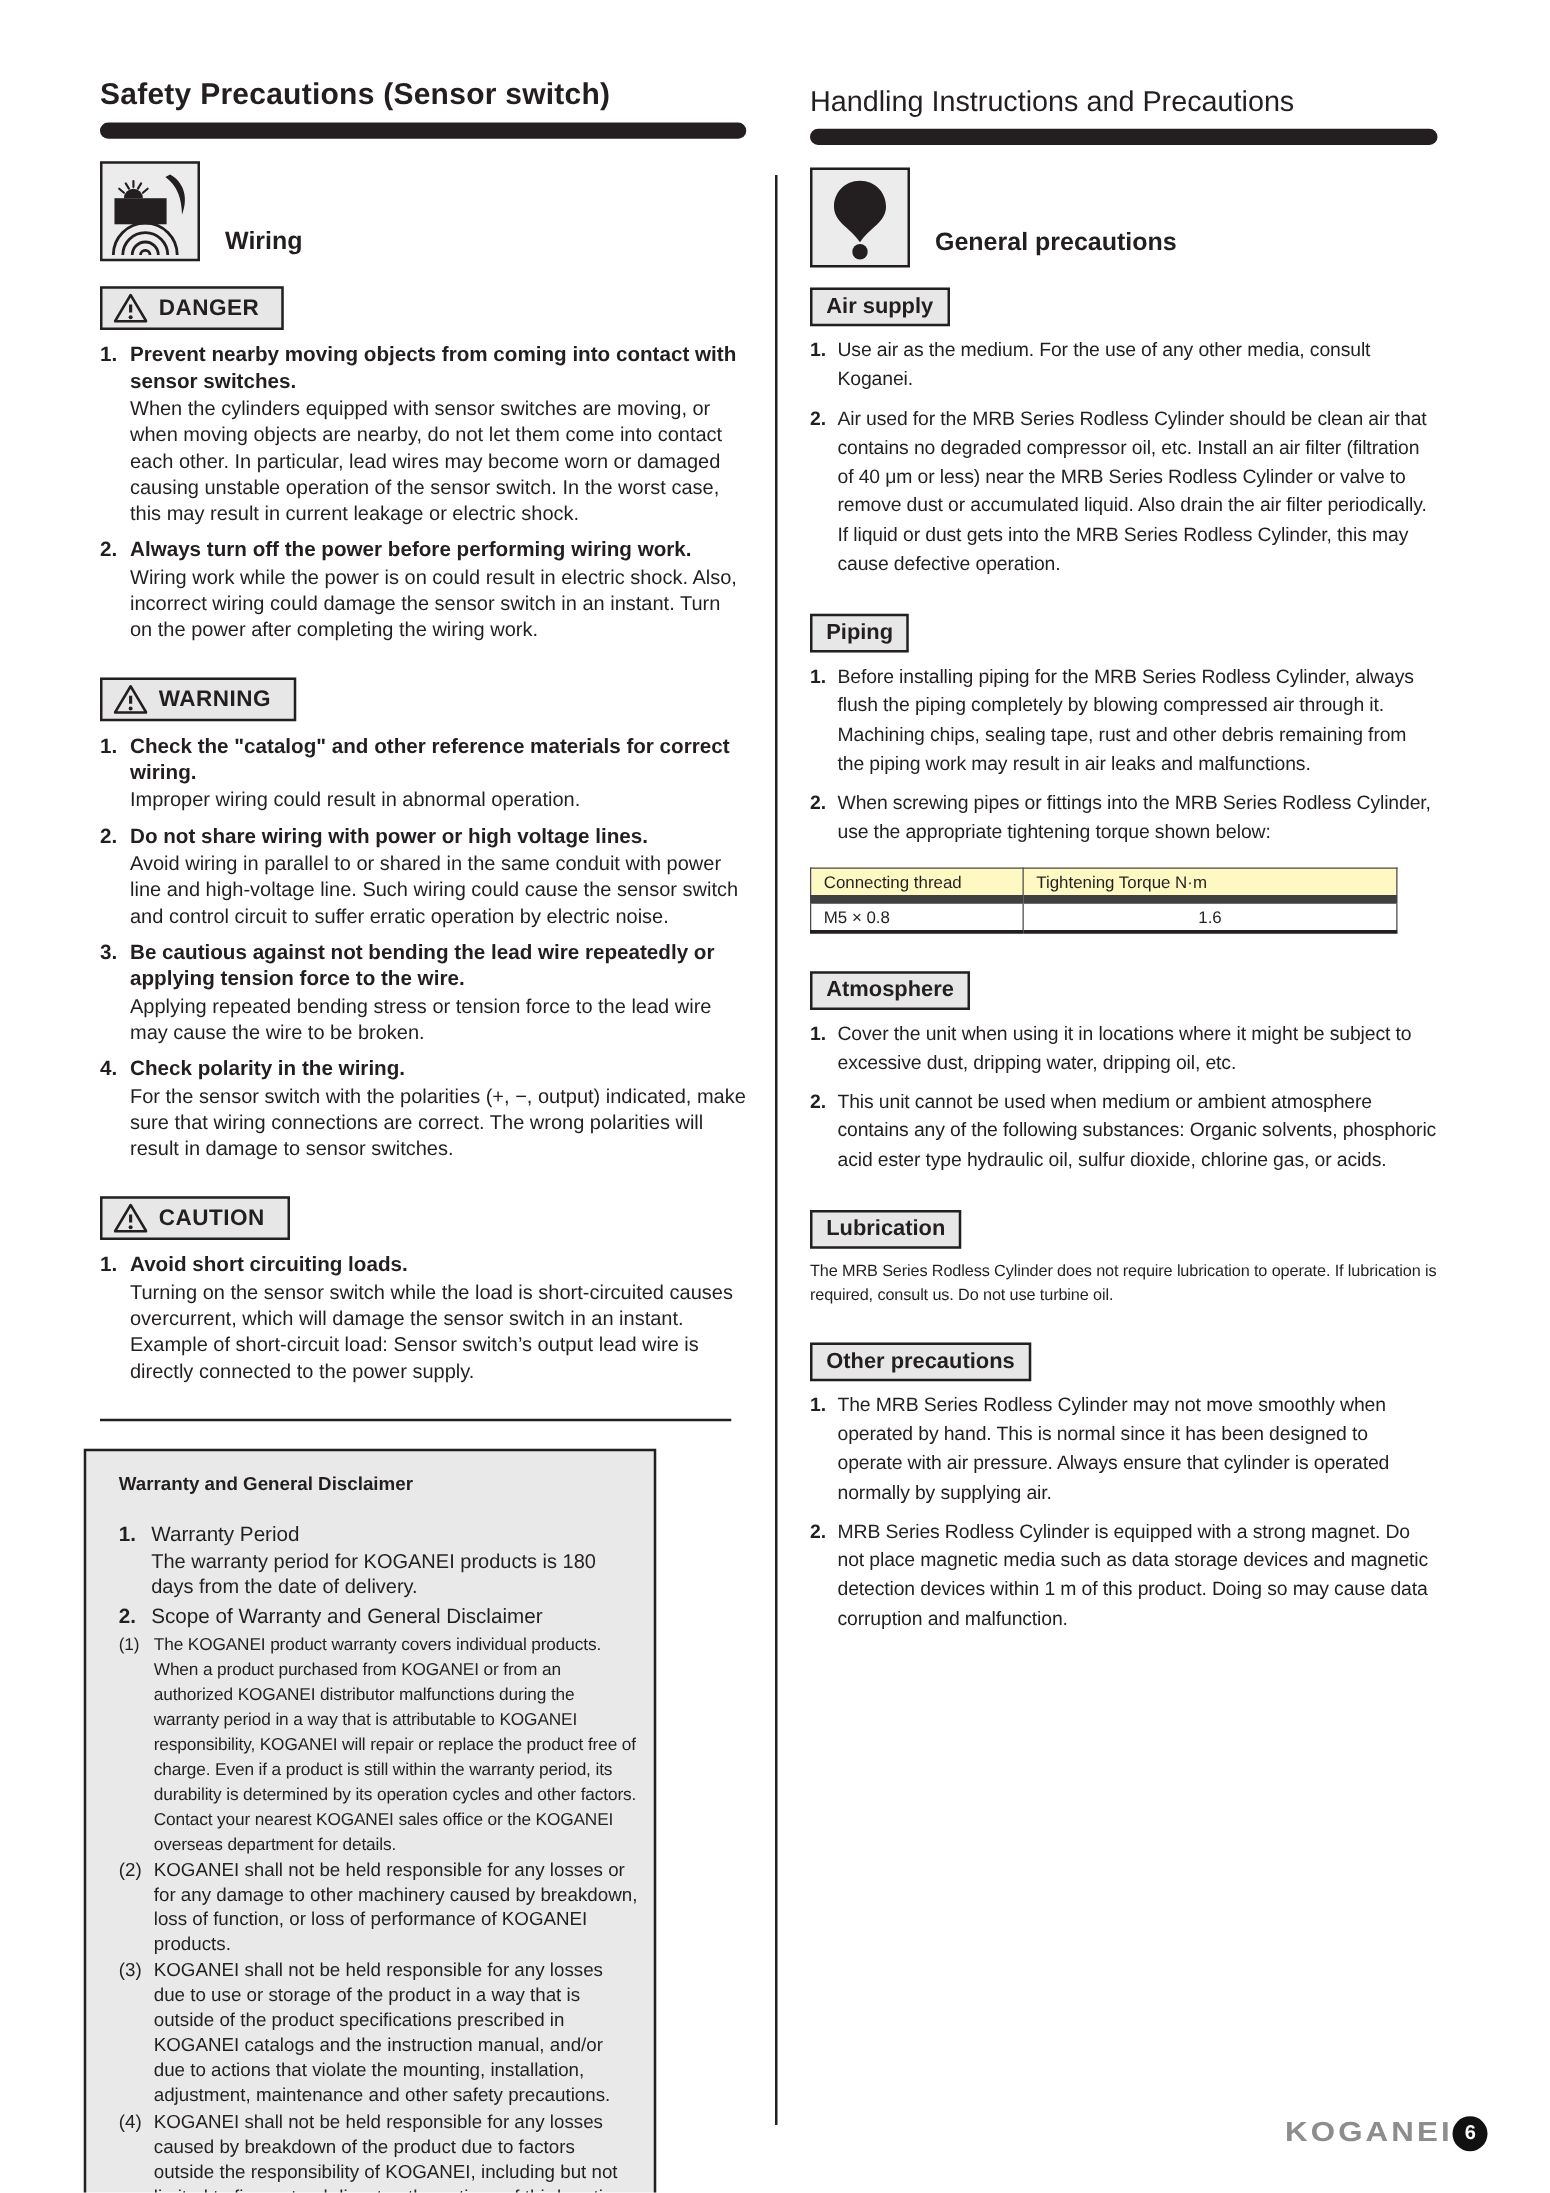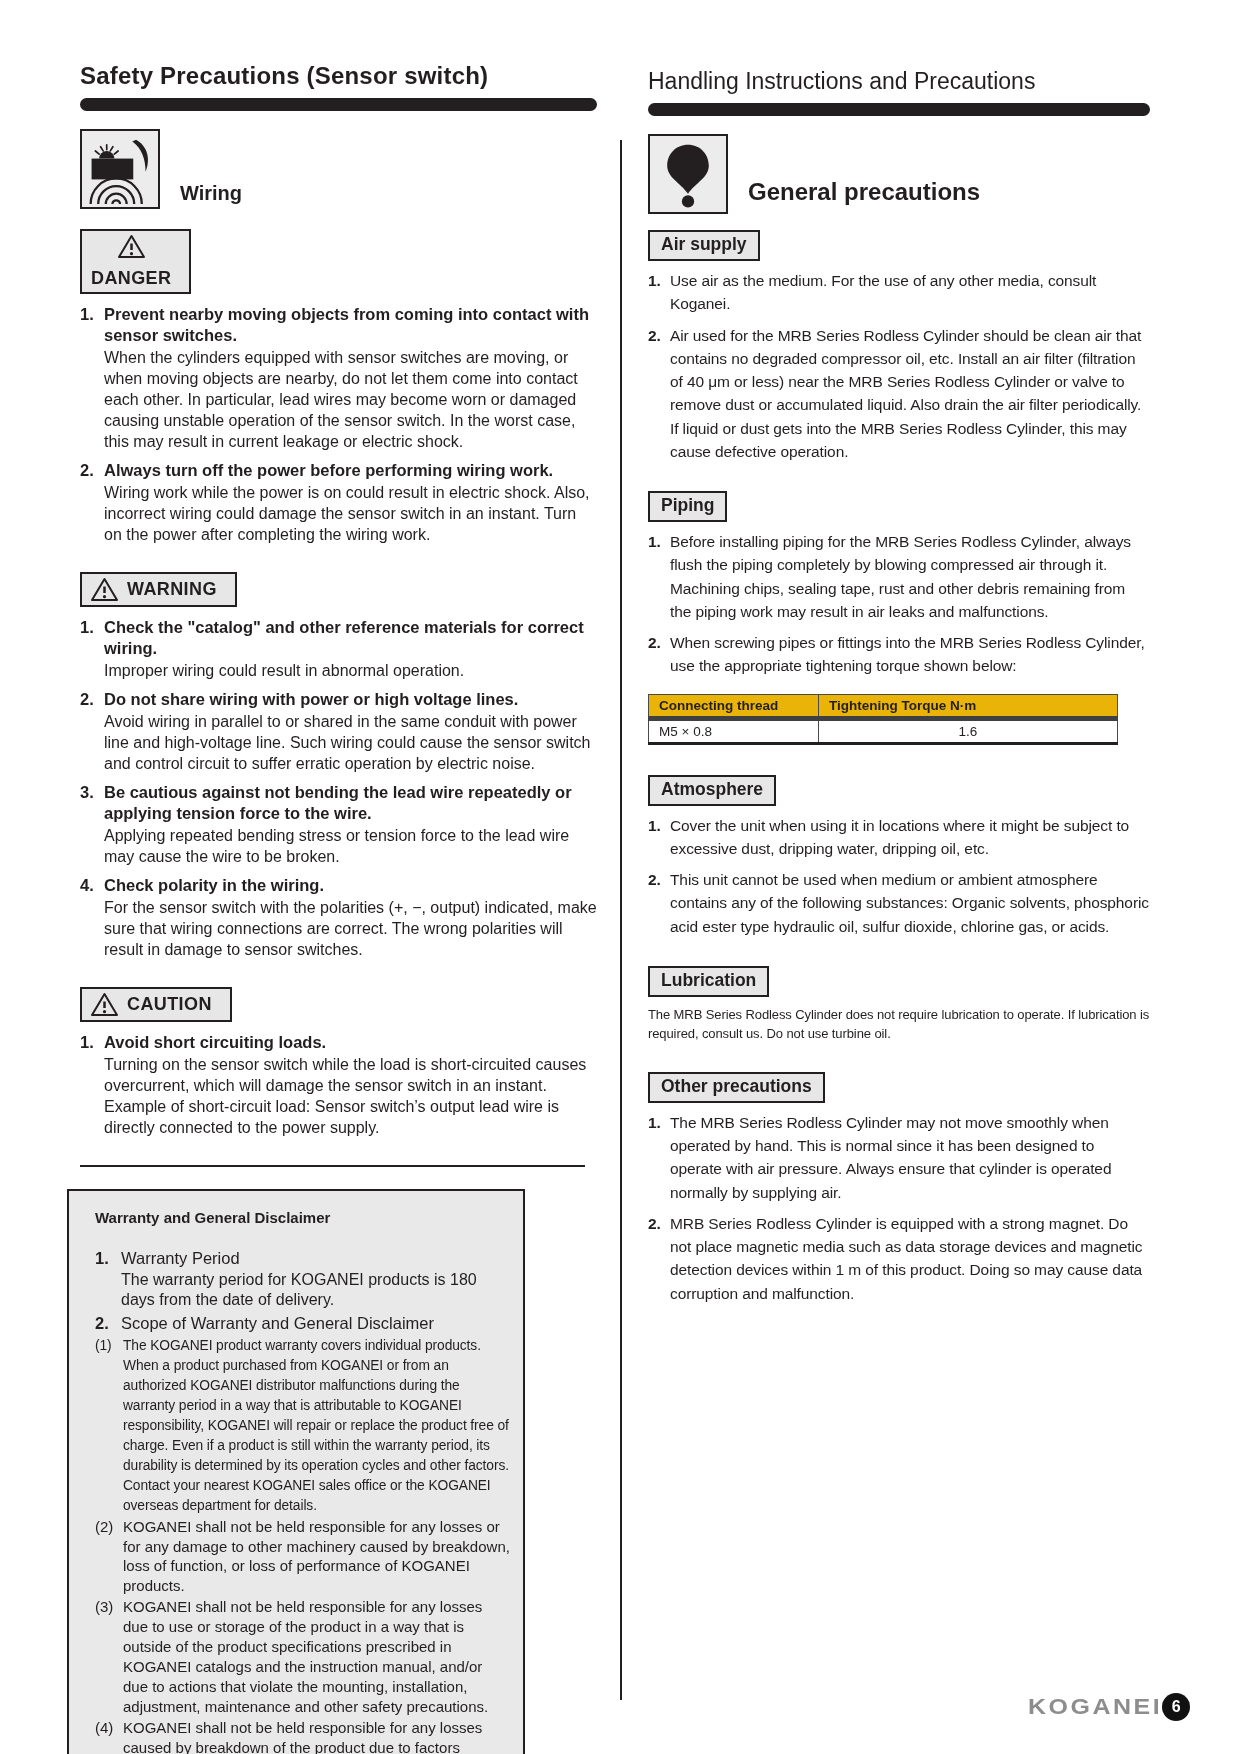--- a/index.html
+++ b/index.html
@@ -15,21 +15,21 @@
   
   .page-title { font-size:24px; font-weight:bold; letter-spacing:.2px; }
   .title-bar  { height:13px; background:#231f20; border-radius:7px; margin-top:8px; }
 
   .icon-row { display:flex; align-items:flex-end; gap:20px; margin-top:18px; }
   .pictobox { width:80px; height:80px; background:#ececec; border:2px solid #231f20; display:flex; align-items:center; justify-content:center; flex:0 0 auto; }
   .picto-label { font-size:20px; font-weight:bold; padding-bottom:4px; }
 
   
   .alert-box { display:inline-flex; align-items:center; gap:9px; border:2px solid #231f20; background:#e7e7e7; padding:3px 18px 3px 9px; margin-top:26px; }
-  .alert-box.first { margin-top:20px;flex-direction:column; }
+  .alert-box.first { margin-top:20px; }
   .alert-label { font-size:18px; font-weight:bold; letter-spacing:.4px; }
 
   
   .litem { display:flex; margin-top:7px; }
   .litem .num { flex:0 0 24px; font-weight:bold; font-size:16.5px; line-height:1.28; }
   .litem .itxt { flex:1; }
   .litem .head { font-weight:bold; font-size:16.5px; line-height:1.28; }
   .litem .body { font-size:16px; line-height:1.31; margin-top:2px; white-space:pre-line; }
   .group { margin-top:10px; }
 
@@ -44,31 +44,31 @@
   .w-item .head { font-size:16.5px; line-height:1.3; }
   .w-item .body { font-size:16px; line-height:1.3; white-space:pre-line; }
   .clauses { margin-top:1px; }
   .clause { display:flex; margin-top:1px; font-size:15px; line-height:1.33; }
   .clause .num { flex:0 0 28px; }
   .clause .body { flex:1; white-space:pre-line; }
   .clauses .clause:first-child { font-size:13.8px; letter-spacing:-.1px; line-height:1.45; }
 
   
   .r-title { font-size:23px; font-weight:normal; }
-  .gen-label { font-size:24px; font-weight:bold; padding-bottom:8px; }
+  .gen-label { font-size:20px; font-weight:bold; padding-bottom:8px; }
   .tag { display:inline-block; border:2px solid #231f20; background:#e7e7e7; padding:2px 11px 4px 11px; font-size:17.5px; font-weight:bold; margin-top:28px; }
   .tag.first { margin-top:16px; }
   .ritem { display:flex; margin-top:8px; font-size:15.5px; line-height:1.5; letter-spacing:-.1px; }
   .ritem .num { flex:0 0 22px; font-weight:bold; }
   .ritem .body { flex:1; white-space:pre-line; }
   .plain-body { font-size:13px; line-height:1.5; letter-spacing:-.1px; margin-top:8px; }
 
   table.torque { border-collapse:collapse; width:470px; margin:16px 0 2px 0; font-size:13.5px; }
   table.torque th, table.torque td { border:1px solid #4a4a4a; padding:3px 10px; height:23px; }
-  table.torque th { background:#eab308; font-weight:bold; text-align:left; border-bottom:5px solid #404040; }
+  table.torque th { background:#fef9c3; font-weight:normal; text-align:left; border-bottom:7px solid #404040; }
   table.torque th.c2 { }
   table.torque td { border-bottom:3px solid #231f20; }
   table.torque td.c2 { text-align:center; }
 
   
   .footer { position:absolute; left:1028px; top:1692px; display:flex; align-items:center; }
   .brand { font-size:25px; font-weight:bold; color:#8d8d8d; letter-spacing:2.5px; transform:scaleY(.88); }
   .page-circle { width:28px; height:28px; border-radius:50%; background:#111; color:#fff; font-size:16px; font-weight:bold; display:flex; align-items:center; justify-content:center; }
 </style>
 </head>

